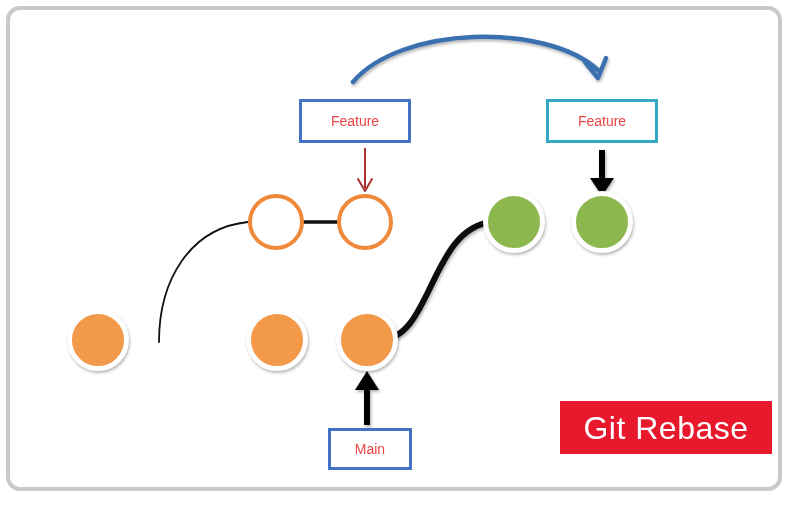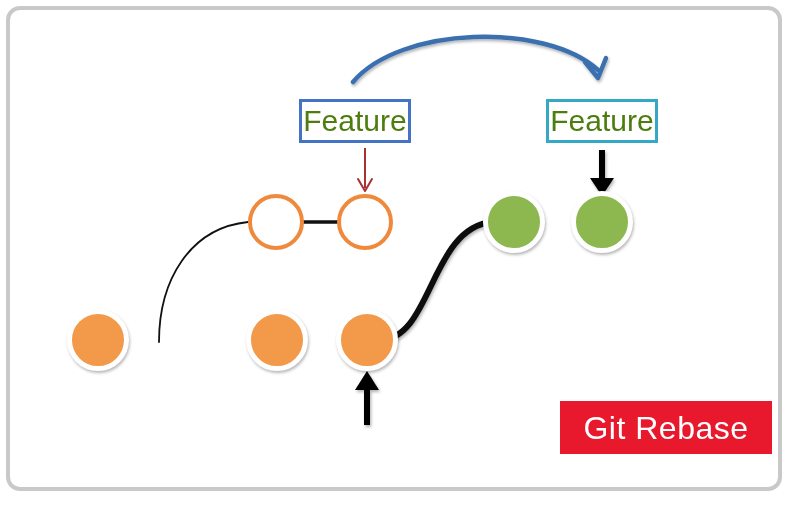--- a/index.html
+++ b/index.html
@@ -37,22 +37,22 @@
     height: 509px;
     overflow: visible;
   }
   .label-box {
     position: absolute;
     box-sizing: border-box;
     background: #ffffff;
     display: flex;
     align-items: center;
     justify-content: center;
-    font-size: 30px;
-    color: #4d7c0f;
+    font-size: 14px;
+    color: #ef4444;
     letter-spacing: 0px;
     line-height: 1;
   }
   #feature-left-box {
     left: 299px;
     top: 99px;
     width: 112px;
     height: 44px;
     border: 3px solid #4472c4;
   }
@@ -163,16 +163,17 @@
   <div class="node node-hollow" style="left:248px; top:194px; width:56px; height:56px; border:4px solid #ef8a3c;"></div>
   <div class="node node-hollow" style="left:337px; top:194px; width:56px; height:56px; border:4px solid #ef8a3c;"></div>
 
   <div class="node node-filled" style="left:483px; top:191px; width:62px; height:62px; background:#8cb84f;"></div>
   <div class="node node-filled" style="left:571px; top:191px; width:62px; height:62px; background:#8cb84f;"></div>
 
   <div class="label-box" id="feature-left-box">Feature</div>
 
   <div class="label-box" id="feature-right-box">Feature</div>
 
+  <div class="label-box" id="main-box">Main</div>
 
   <div id="rebase-badge">Git Rebase</div>
 
 </div>
 
 </body></html>

